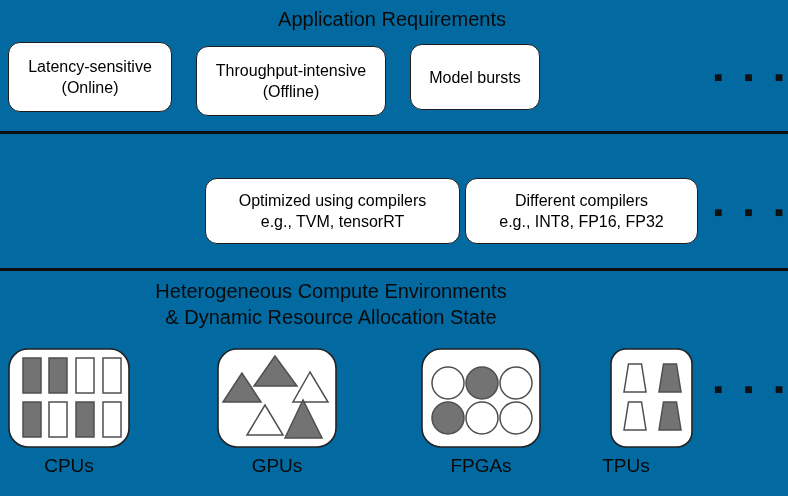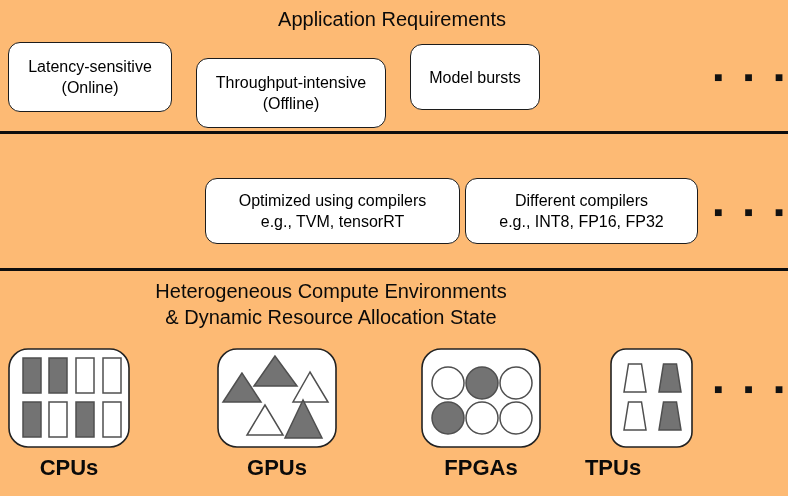--- a/index.html
+++ b/index.html
@@ -1,52 +1,52 @@
 <!DOCTYPE html>
 <html><head>
 <meta charset="utf-8">
 <style>
   html,body{margin:0;padding:0;background:#ffffff;}
   .canvas{
-    position:relative;width:788px;height:496px;background:#fdba74;overflow:hidden;
+    position:relative;width:788px;height:496px;background:#0369a1;overflow:hidden;
     font-family:"Liberation Sans","DejaVu Sans",sans-serif;color:#000;
   }
   .sec-title{
     position:absolute;transform:translateX(-50%);white-space:pre-line;text-align:center;
     font-size:20px;line-height:26px;color:#0a0a0a;
   }
   .tbox{
     position:absolute;border:1.6px solid #1c1c1c;border-radius:12px;
     display:flex;align-items:center;justify-content:center;text-align:center;
     font-size:16px;line-height:21px;background:#ffffff;box-sizing:border-box;
   }
   .tbox span{white-space:pre-line;}
   .dots{
     position:absolute;font-size:14px;letter-spacing:9px;white-space:nowrap;color:#111;
   }
   .divider{position:absolute;left:0;width:788px;height:3px;background:#0d0d0d;}
   .rsvg{position:absolute;}
   .frame{fill:#ffffff;stroke:#222222;stroke-width:1.6px;}
   .shape{stroke:#4f4f4f;stroke-width:1.5px;}
   .rlabel{
-    position:absolute;transform:translateX(-50%);font-size:22px;color:#0a0a0a;white-space:nowrap;font-weight:bold;
+    position:absolute;transform:translateX(-50%);font-size:19px;color:#0a0a0a;white-space:nowrap;
   }
 </style>
 </head>
 <body>
 
 <div class="canvas">
 
   <div class="sec-title" style="left:392px;top:6px">Application Requirements</div>
 
   <div class="tbox" style="left:8px;top:42px;width:164px;height:70px">
     <span>Latency-sensitive
 (Online)</span>
   </div>
-  <div class="tbox" style="left:196px;top:58px;width:190px;height:70px">
+  <div class="tbox" style="left:196px;top:46px;width:190px;height:70px">
     <span>Throughput-intensive
 (Offline)</span>
   </div>
   <div class="tbox" style="left:410px;top:44px;width:130px;height:66px">
     <span>Model bursts</span>
   </div>
   <div class="dots" style="left:714px;top:69px">■ ■ ■</div>
 
   <div class="divider" style="top:131px"></div>
 
@@ -103,15 +103,15 @@
     <polygon class="shape" points="53.5,16 66.5,16 71,44 49,44" fill="#737373"></polygon>
     <polygon class="shape" points="18.5,54 31.5,54 36,82 14,82" fill="#ffffff"></polygon>
     <polygon class="shape" points="53.5,54 66.5,54 71,82 49,82" fill="#737373"></polygon>
   </svg>
 
   <div class="dots" style="left:714px;top:381px">■ ■ ■</div>
 
   <div class="rlabel" style="left:69px;top:455px">CPUs</div>
   <div class="rlabel" style="left:277px;top:455px">GPUs</div>
   <div class="rlabel" style="left:481px;top:455px">FPGAs</div>
-  <div class="rlabel" style="left:613px;top:455px">TPUs</div>
+  <div class="rlabel" style="left:626px;top:455px">TPUs</div>
 
 </div>
 
 </body></html>

